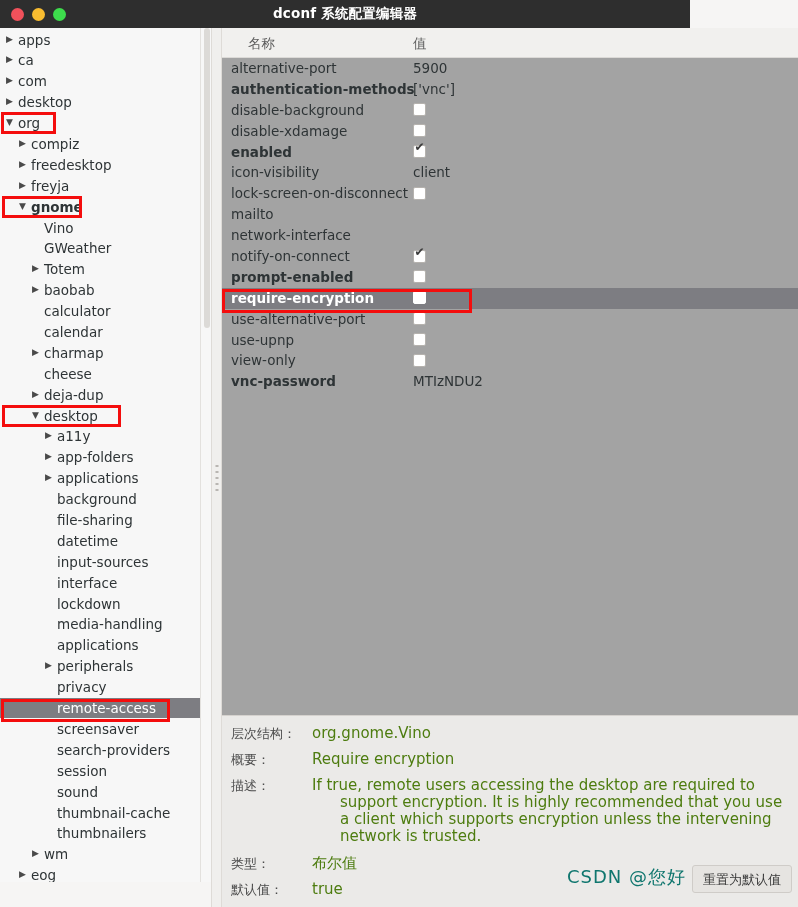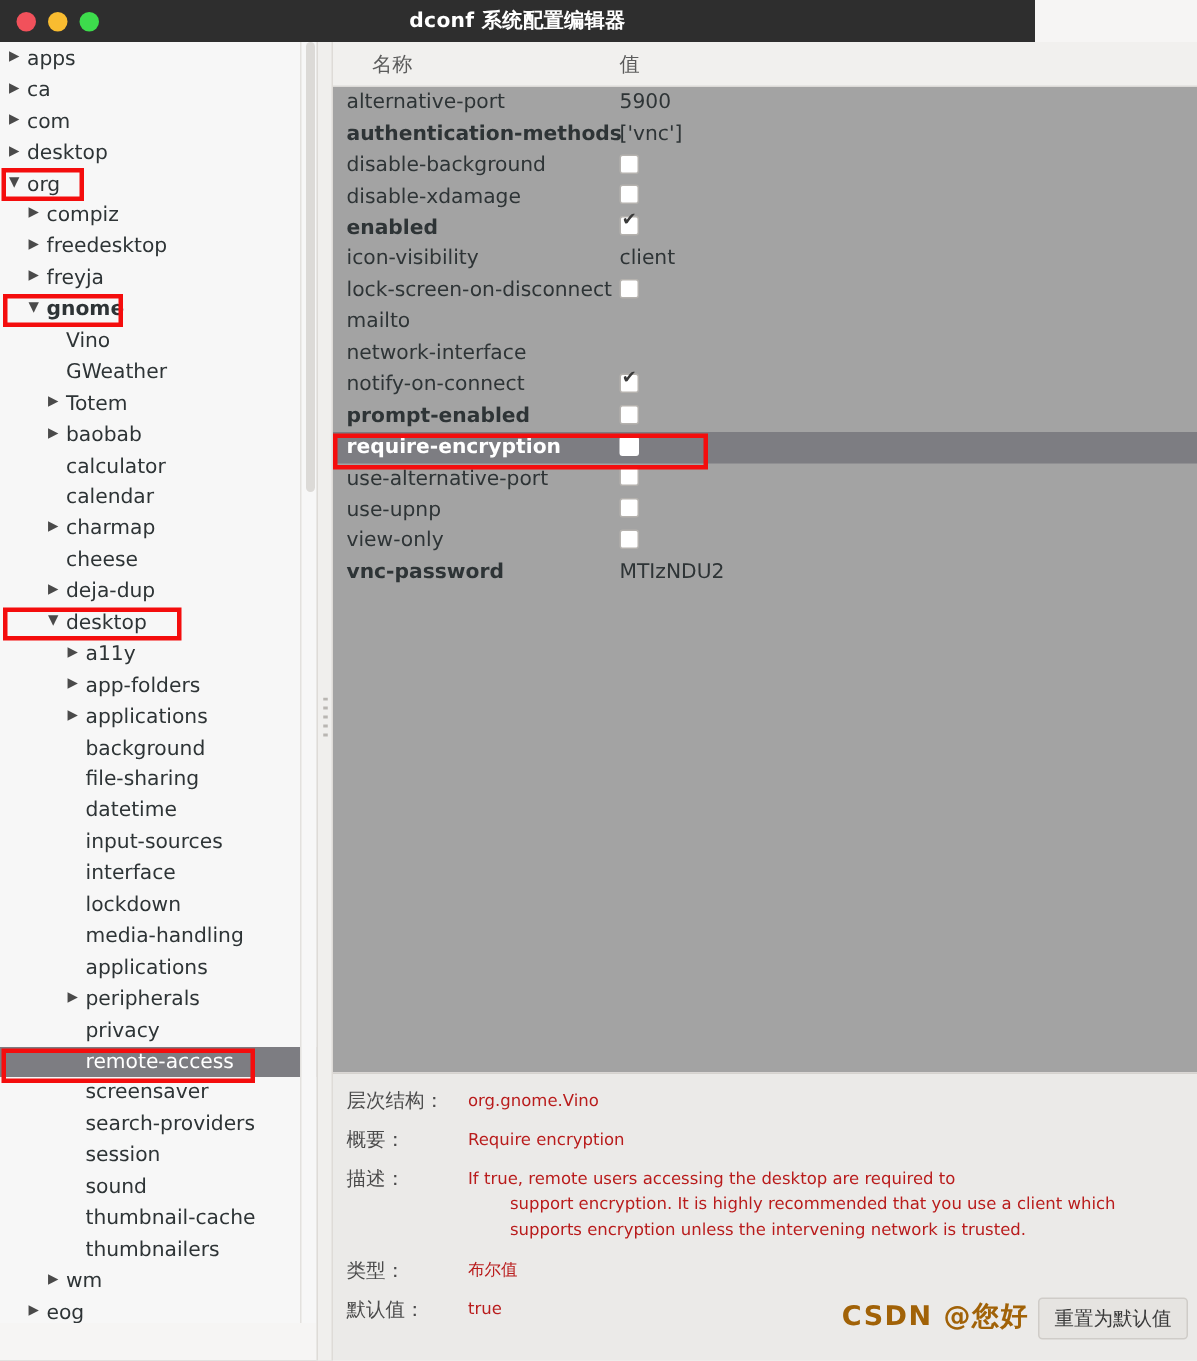--- a/index.html
+++ b/index.html
@@ -148,44 +148,43 @@
     position: relative;
     padding: 9px 0 0 0;
   }
   .drow { display: flex; margin-bottom: 8px; }
   .dlabel {
     width: 90px; flex: 0 0 90px;
     text-align: left; padding-left: 9px;
     font-size: 13px; color: #4b4b4b;
   }
   .dvalue {
-    flex: 1 1 auto; font-size: 11px; color: #b91c1c;
+    flex: 1 1 auto; font-size: 15px; color: #4d7c0f;
     line-height: 17px; padding-right: 12px;
   }
   .dvalue.desc { text-indent: 0; }
   .dvalue.desc .cont { display: block; padding-left: 28px; }
   .drow.desc-row { margin-bottom: 10px; }
 
   #reset-button {
     position: absolute; right: 6px; bottom: 14px;
     min-width: 88px; height: 28px; line-height: 28px;
     background: #e6e4e1;
     border: 1px solid #cfccc8;
     border-radius: 3px;
     font-size: 13px; color: #3a3a3a; text-align: center;
     padding: 0 10px;
   }
 
   
   #watermark {
     position: absolute; right: 112px; bottom: 18px;
-    font-size: 18px; color: #a16207;
+    font-size: 18px; color: #0f766e;
     white-space: nowrap; pointer-events: none;
     letter-spacing: 1px;
-    font-weight: bold;
   }
 
   
   .anno {
     position: absolute;
     border: 3px solid #f40d0d;
     pointer-events: none;
     z-index: 40;
   }
 </style>

